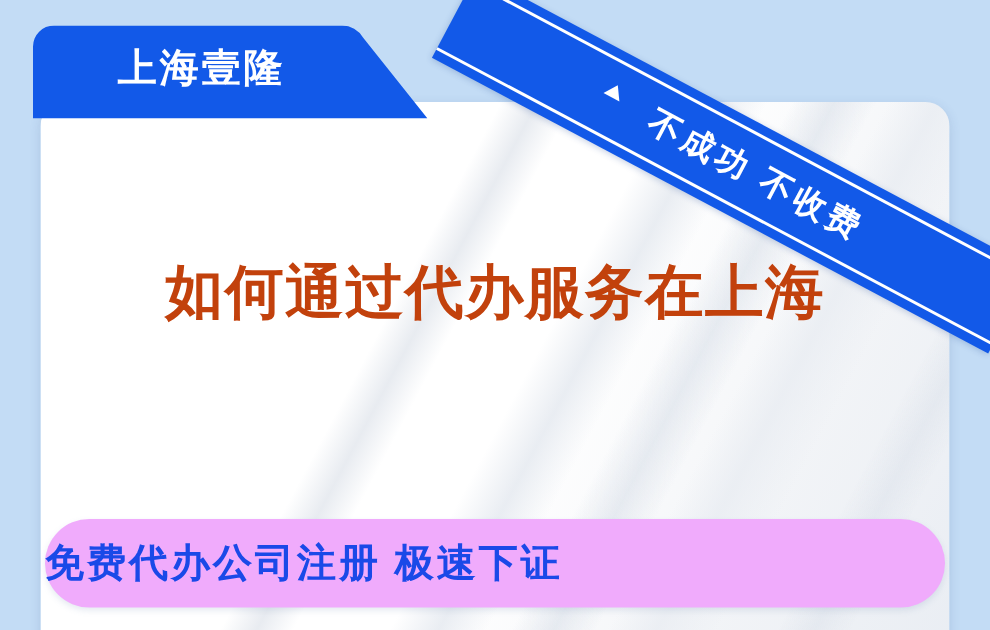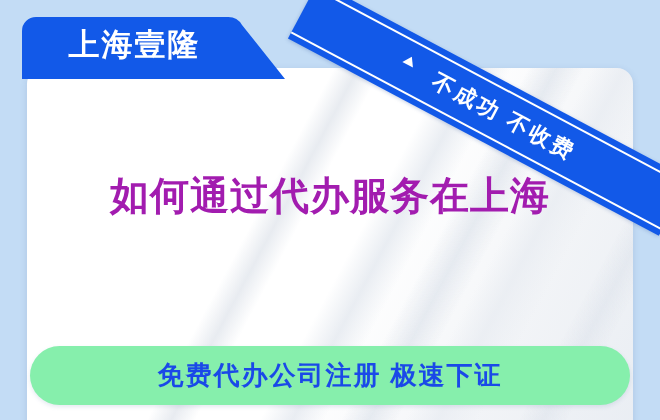--- a/index.html
+++ b/index.html
@@ -75,21 +75,21 @@
   #tab svg { display:block; width:263px; height:62px; }
   #tab-label {
     position: absolute;
     left: 0; top: 0;
     width: 225px;
     height: 56px;
     display: flex;
     align-items: center;
     justify-content: center;
     color: #ffffff;
-    font-size: 31px;
+    font-size: 26px;
     font-weight: bold;
     letter-spacing: 2px;
     white-space: nowrap;
   }
 
   
   #ribbon {
     position: absolute;
     left: 318px;
     top: -18px;
@@ -137,42 +137,42 @@
     white-space: nowrap;
   }
 
   
   #headline {
     position: absolute;
     left: 27px;
     top: 158px;
     width: 606px;
     text-align: center;
-    color: #a21caf;
+    color: #c2410c;
     font-size: 39px;
     font-weight: bold;
     line-height: 76px;
     letter-spacing: 1px;
     white-space: nowrap;
   }
   #headline .line { display: block; }
 
   
   #pill {
     position: absolute;
     left: 30px;
     top: 346px;
     width: 600px;
     height: 59px;
     border-radius: 30px;
-    background: #86efac;
+    background: #f0abfc;
     box-shadow: 0 2px 4px rgba(110,140,180,.18);
     display: flex;
     align-items: center;
-    justify-content: center;
+    justify-content: flex-start;
   }
   #pill-text {
     color: #1a49e8;
     font-size: 26px;
     font-weight: bold;
     letter-spacing: 2px;
     white-space: nowrap;
   }
 </style>
 </head>

